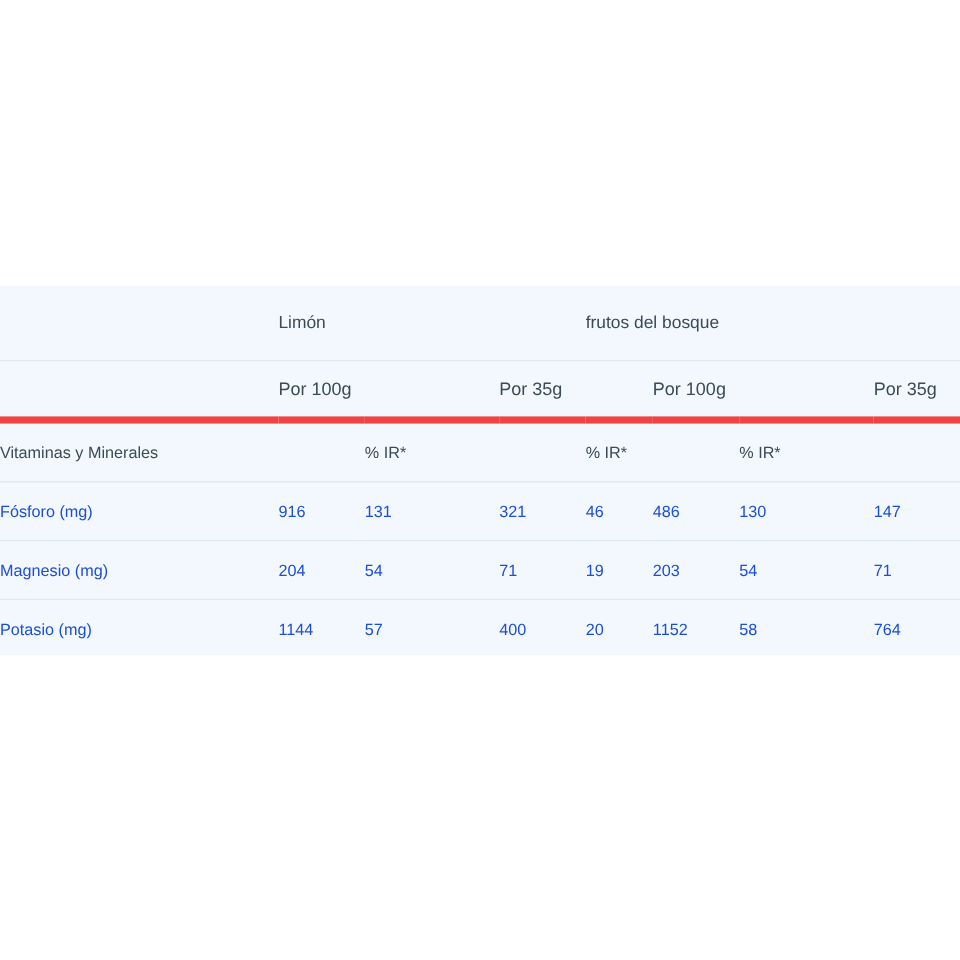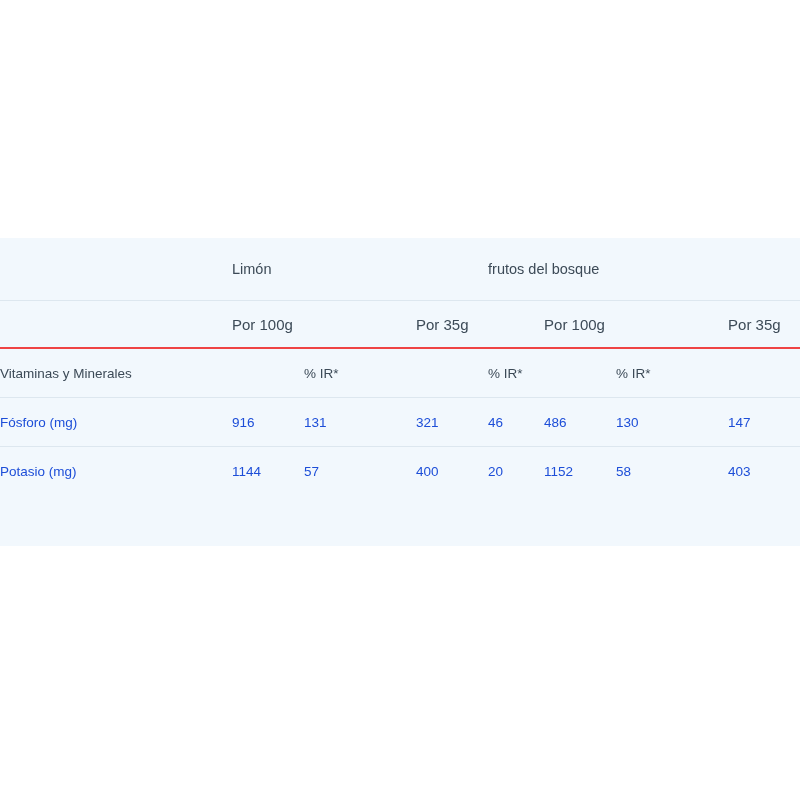--- a/index.html
+++ b/index.html
@@ -65,21 +65,21 @@
     height: 46px;
     font-size: 15px;
     color: #3c4a57;
     border-top: 1px solid #dde7ef;
   }
 
   .row-ir td {
     height: 48px;
     font-size: 13.5px;
     color: #3c4a57;
-    border-top: 2px solid #ef4444;
+    border-top: 6px solid #ef4444;
   }
 
   .row-data td {
     height: 48px;
     font-size: 13.5px;
     color: #1d4ed8;
     border-top: 1px solid #dde7ef;
   }
 
   .cell-pad-left { padding-left: 26px; }
@@ -152,30 +152,41 @@
           <td class="num">916</td>
           <td class="num">131</td>
           <td class="num">321</td>
           <td class="num">46</td>
           <td class="num">486</td>
           <td class="num">130</td>
           <td class="num">147</td>
           <td class="num">46</td>
         </tr>
 
+        <tr class="row-data">
+          <td class="cell-pad-left">Magnesio (mg)</td>
+          <td class="num">204</td>
+          <td class="num">54</td>
+          <td class="num">71</td>
+          <td class="num">19</td>
+          <td class="num">203</td>
+          <td class="num">54</td>
+          <td class="num">71</td>
+          <td class="num">19</td>
+        </tr>
 
         <tr class="row-data">
           <td class="cell-pad-left">Potasio (mg)</td>
           <td class="num">1144</td>
           <td class="num">57</td>
           <td class="num">400</td>
           <td class="num">20</td>
           <td class="num">1152</td>
           <td class="num">58</td>
-          <td class="num">403</td>
+          <td class="num">764</td>
           <td class="num">20</td>
         </tr>
 
       </tbody>
     </table>
 
   </div>
 
 </div>
 

